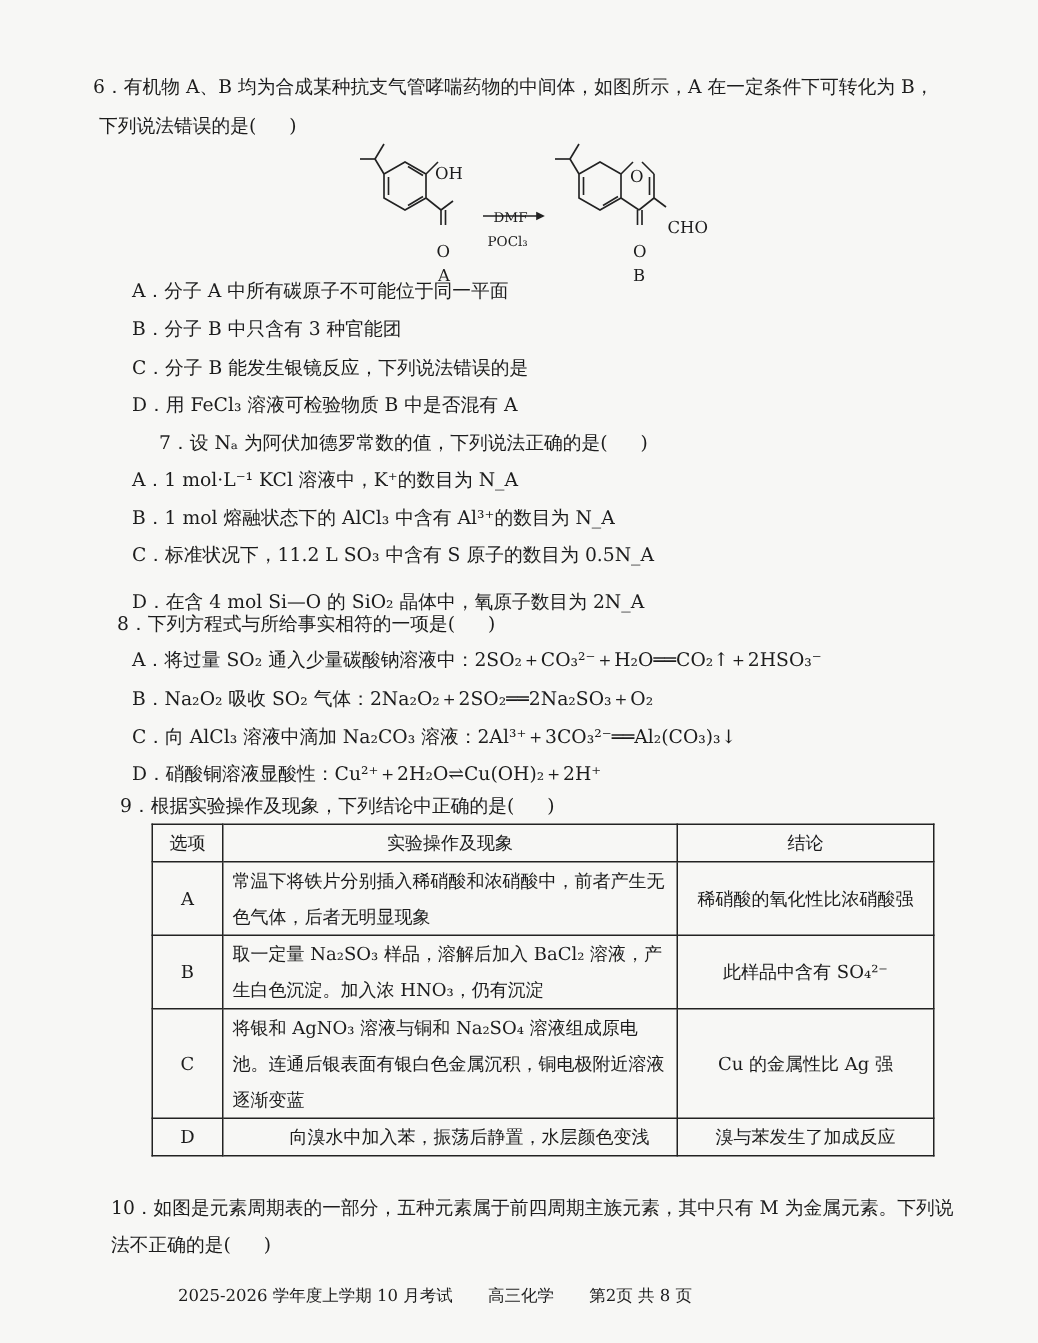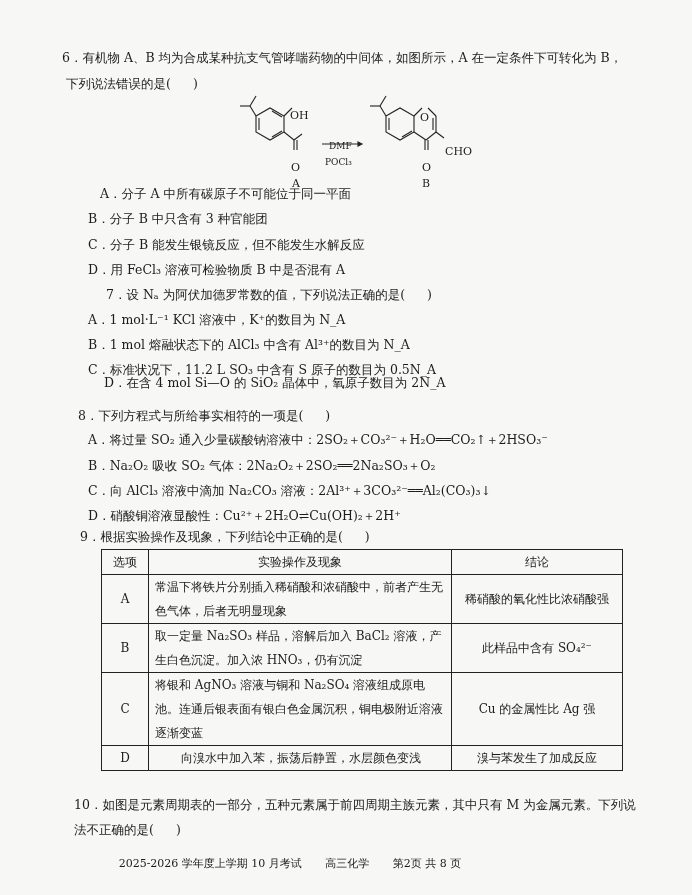--- a/index.html
+++ b/index.html
@@ -90,32 +90,32 @@
   <span class="lbl" style="left:55px;top:58px;">O</span>
   <span class="lbl" style="left:56px;top:74px;">A</span>
   <span class="lbl" style="left:93px;top:38px;font-size:9px;">DMF</span>
   <span class="lbl" style="left:89px;top:54px;font-size:9px;">POCl₃</span>
   <span class="lbl" style="left:184px;top:8px;">O</span>
   <span class="lbl" style="left:186px;top:58px;">O</span>
   <span class="lbl" style="left:209px;top:42px;">CHO</span>
   <span class="lbl" style="left:186px;top:74px;">B</span>
 </div>
 
-<div class="abs opt" style="top:186px;margin-left:12px;">A．分子 A 中所有碳原子不可能位于同一平面</div>
+<div class="abs opt" style="top:186px;">A．分子 A 中所有碳原子不可能位于同一平面</div>
 <div class="abs opt" style="top:211px;">B．分子 B 中只含有 3 种官能团</div>
-<div class="abs opt" style="top:237px;">C．分子 B 能发生银镜反应，但不能发生水解反应</div>
+<div class="abs opt" style="top:237px;">C．分子 B 能发生银镜反应，下列说法错误的是</div>
 <div class="abs opt" style="top:262px;">D．用 FeCl₃ 溶液可检验物质 B 中是否混有 A</div>
 
 <div class="abs" style="left:74px;top:287px;margin-left:32px;">
   <span>7．</span><span>设 Nₐ 为阿伏加德罗常数的值，下列说法正确的是(</span><span class="blank"></span><span>)</span>
 </div>
 <div class="abs opt" style="top:312px;">A．1 mol·L⁻¹ KCl 溶液中，K⁺的数目为 N_A</div>
 <div class="abs opt" style="top:337px;">B．1 mol 熔融状态下的 AlCl₃ 中含有 Al³⁺的数目为 N_A</div>
 <div class="abs opt" style="top:362px;">C．标准状况下，11.2 L SO₃ 中含有 S 原子的数目为 0.5N_A</div>
-<div class="abs opt" style="top:375px;margin-left:16px;">D．在含 4 mol Si—O 的 SiO₂ 晶体中，氧原子数目为 2N_A</div>
+<div class="abs opt" style="top:393px;">D．在含 4 mol Si—O 的 SiO₂ 晶体中，氧原子数目为 2N_A</div>
 
 <div class="abs" style="left:78px;top:408px;">
   <span>8．</span><span>下列方程式与所给事实相符的一项是(</span><span class="blank"></span><span>)</span>
 </div>
 <div class="abs opt" style="top:432px;">A．将过量 SO₂ 通入少量碳酸钠溶液中：2SO₂＋CO₃²⁻＋H₂O══CO₂↑＋2HSO₃⁻</div>
 <div class="abs opt" style="top:458px;">B．Na₂O₂ 吸收 SO₂ 气体：2Na₂O₂＋2SO₂══2Na₂SO₃＋O₂</div>
 <div class="abs opt" style="top:483px;">C．向 AlCl₃ 溶液中滴加 Na₂CO₃ 溶液：2Al³⁺＋3CO₃²⁻══Al₂(CO₃)₃↓</div>
 <div class="abs opt" style="top:508px;">D．硝酸铜溶液显酸性：Cu²⁺＋2H₂O⇌Cu(OH)₂＋2H⁺</div>
 
 <div class="abs" style="left:80px;top:529px;">
@@ -139,21 +139,21 @@
     <td class="c2">取一定量 Na₂SO₃ 样品，溶解后加入 BaCl₂ 溶液，产生白色沉淀。加入浓 HNO₃，仍有沉淀</td>
     <td class="c3">此样品中含有 SO₄²⁻</td>
   </tr>
   <tr>
     <td class="c1">C</td>
     <td class="c2">将银和 AgNO₃ 溶液与铜和 Na₂SO₄ 溶液组成原电池。连通后银表面有银白色金属沉积，铜电极附近溶液逐渐变蓝</td>
     <td class="c3">Cu 的金属性比 Ag 强</td>
   </tr>
   <tr>
     <td class="c1">D</td>
-    <td class="c2" style="text-align:left;padding-left:32px;">向溴水中加入苯，振荡后静置，水层颜色变浅</td>
+    <td class="c2" style="text-align:center;padding-left:32px;">向溴水中加入苯，振荡后静置，水层颜色变浅</td>
     <td class="c3">溴与苯发生了加成反应</td>
   </tr>
 </tbody>
   </table>
 
 <div class="abs" style="left:74px;top:797px;">
   <span>10．</span><span>如图是元素周期表的一部分，五种元素属于前四周期主族元素，其中只有 M 为金属元素。下列说</span>
 </div>
 <div class="abs" style="left:74px;top:822px;">
   <span>法不正确的是(</span><span class="blank"></span><span>)</span>

